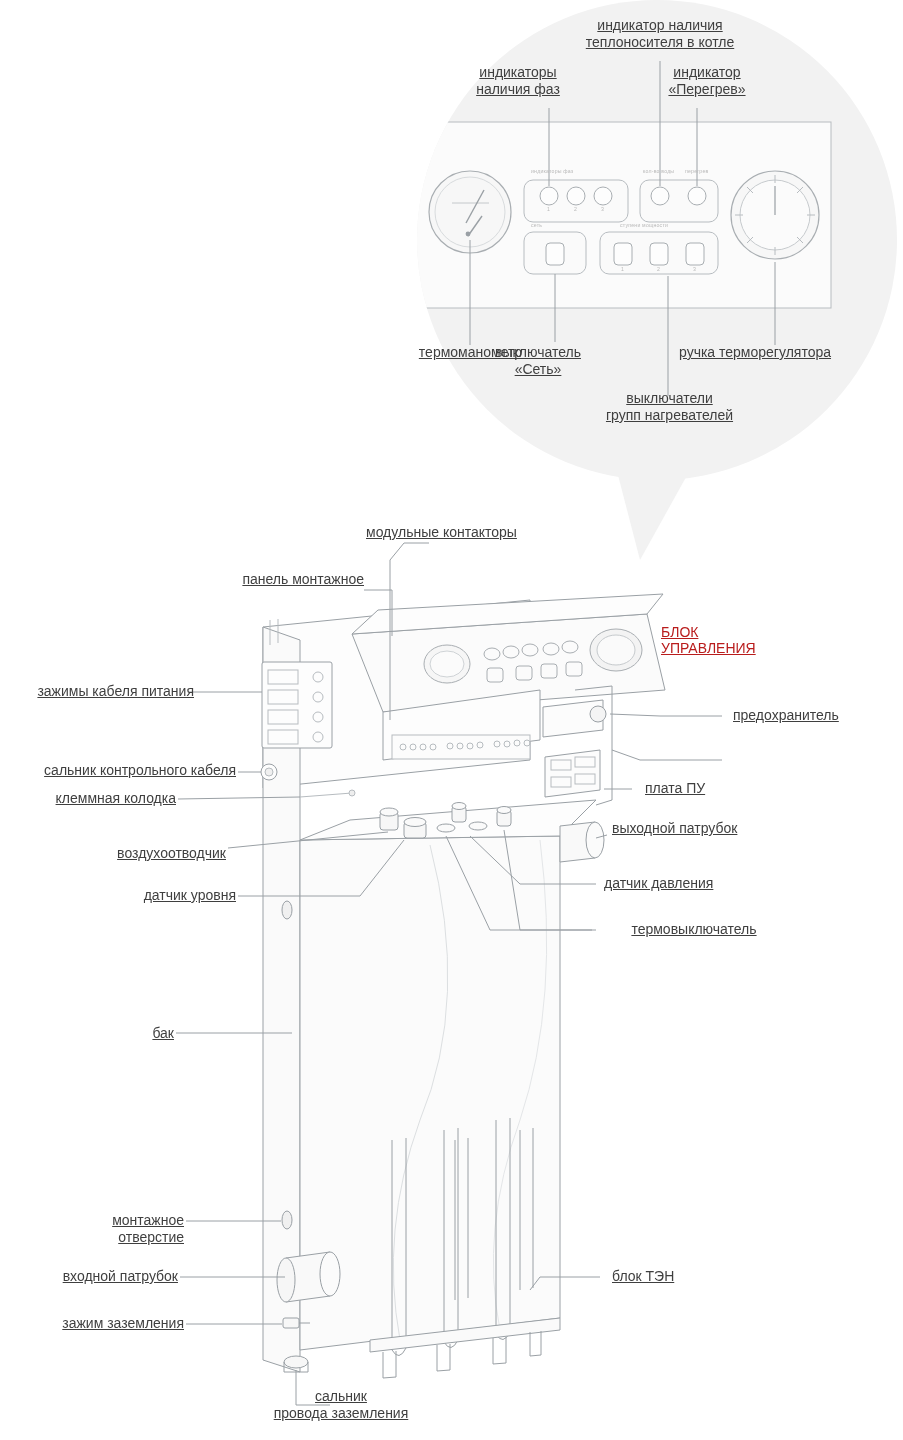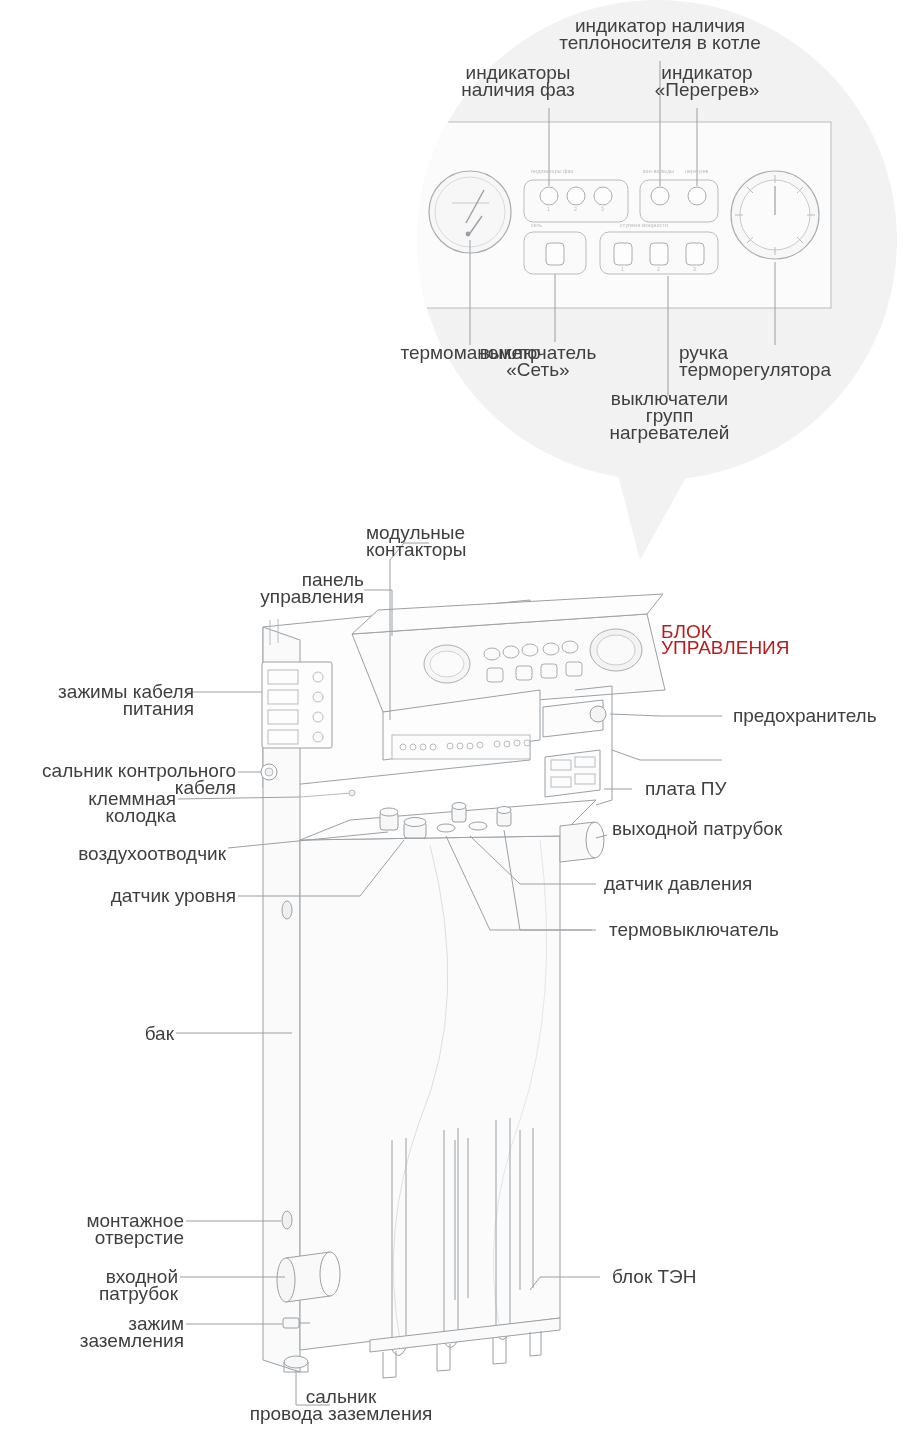--- a/index.html
+++ b/index.html
@@ -20,24 +20,25 @@
   }
   #stage svg.layer {
     position: absolute;
     left: 0;
     top: 0;
     width: 903px;
     height: 1440px;
   }
   .lbl {
     position: absolute;
-    font-size: 19px;
+    font-size: 14px;
     line-height: 17px;
     color: #3f3f3f;
     white-space: pre-line;
+    text-decoration: underline;
   }
   .lbl.right { text-align: right; }
   .lbl.center { text-align: center; }
   .lbl.blue { color: #b91c1c; line-height: 16px; }
   .tiny {
     position: absolute;
     font-size: 5.2px;
     line-height: 7px;
     color: #b9b9b9;
     white-space: pre;
@@ -290,21 +291,21 @@
 «Перегрев»</div>
 
   <div class="lbl center" style="left:398px; top:344px; width:145px;">термоманометр</div>
   <div class="lbl center" style="left:479px; top:344px; width:118px;">выключатель
 «Сеть»</div>
   <div class="lbl center" style="left:592px; top:390px; width:155px;">выключатели
 групп нагревателей</div>
   <div class="lbl" style="left:679px; top:344px; width:180px;">ручка терморегулятора</div>
 
   <div class="lbl" style="left:366px; top:524px; width:200px;">модульные контакторы</div>
-  <div class="lbl right" style="left:200px; top:571px; width:164px;">панель управления</div>
+  <div class="lbl right" style="left:200px; top:571px; width:164px;">панель монтажное</div>
   <div class="lbl blue" style="left:661px; top:624px; width:120px;">БЛОК
 УПРАВЛЕНИЯ</div>
   <div class="lbl right" style="left:12px; top:683px; width:182px;">зажимы кабеля питания</div>
   <div class="lbl" style="left:733px; top:707px; width:170px;">предохранитель</div>
   <div class="lbl" style="left:645px; top:780px; width:110px;">плата ПУ</div>
   <div class="lbl right" style="left:8px; top:762px; width:228px;">сальник контрольного кабеля</div>
   <div class="lbl right" style="left:28px; top:790px; width:148px;">клеммная колодка</div>
   <div class="lbl right" style="left:66px; top:821px; width:160px;margin-top:24px;">воздухоотводчик</div>
   <div class="lbl" style="left:612px; top:820px; width:190px;">выходной патрубок</div>
   <div class="lbl right" style="left:86px; top:887px; width:150px;">датчик уровня</div>

